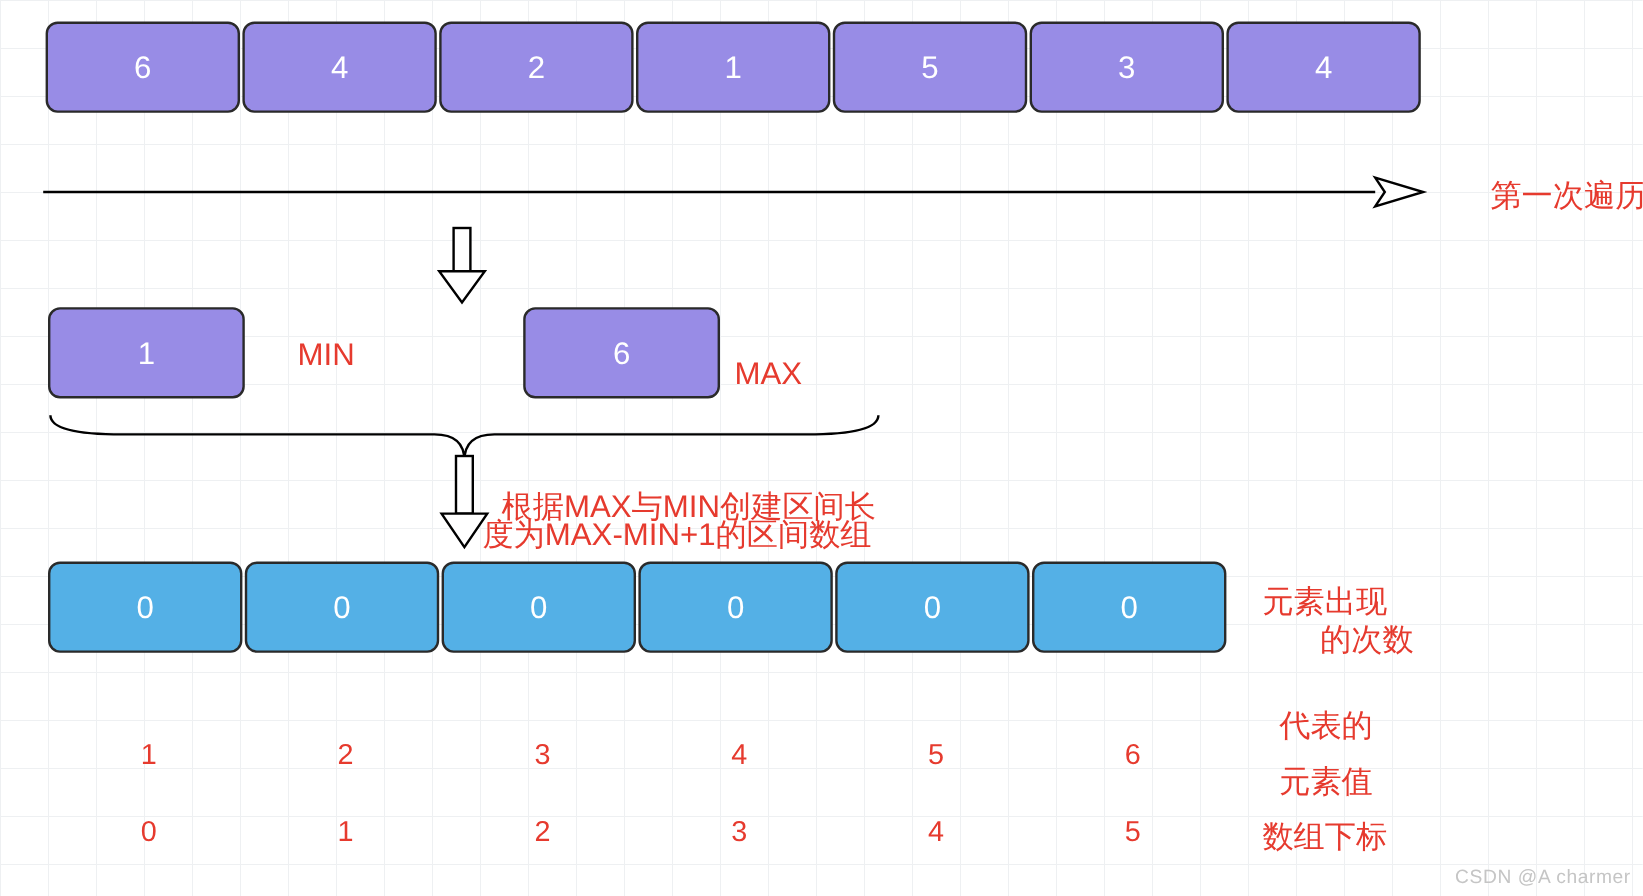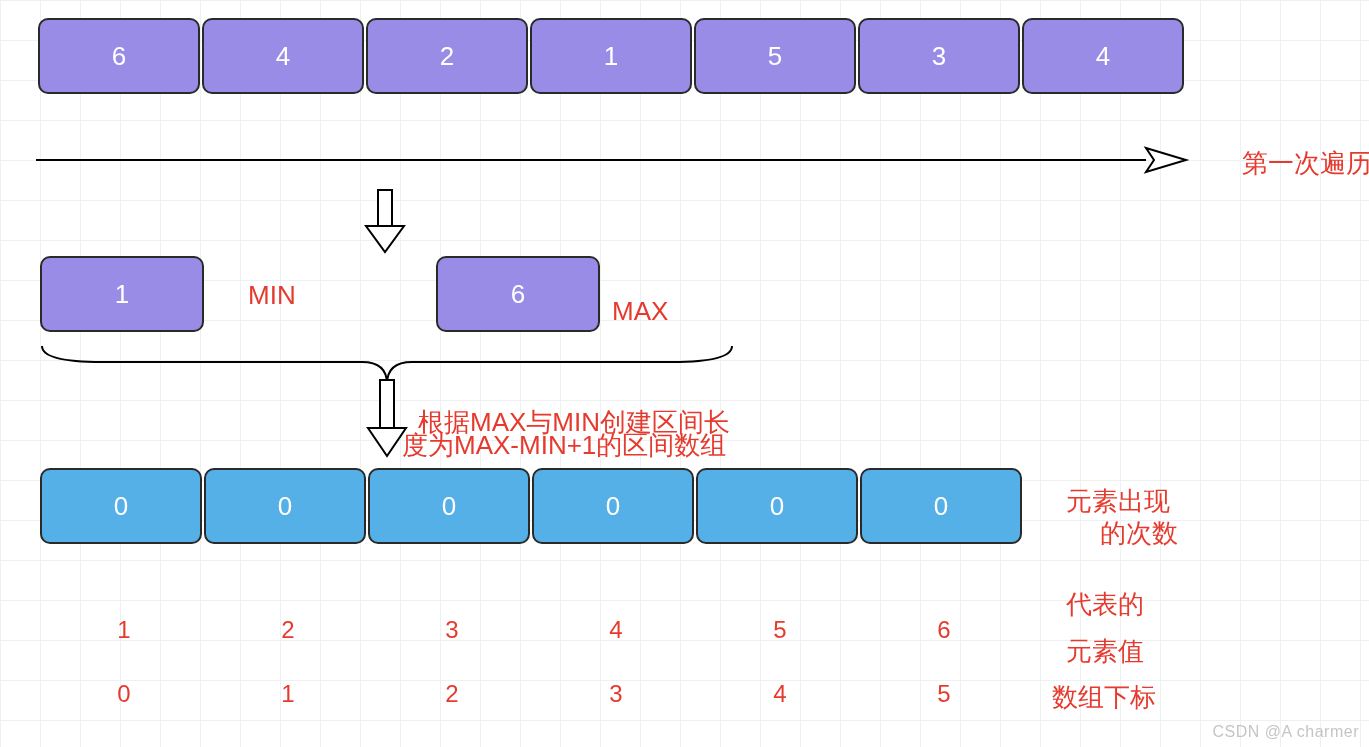--- a/index.html
+++ b/index.html
@@ -103,21 +103,21 @@
 </svg>
 
 <div class="row" style="left:40px; top:468px;">
   <div class="cell blue" style="width:162px">0</div>
   <div class="cell blue" style="width:162px">0</div>
   <div class="cell blue" style="width:162px">0</div>
   <div class="cell blue" style="width:162px">0</div>
   <div class="cell blue" style="width:162px">0</div>
   <div class="cell blue" style="width:162px">0</div>
 </div>
-<div class="label-red" style="left:1052px; top:484px;margin-left:14px;">元素出现</div>
+<div class="label-red" style="left:1052px; top:484px;">元素出现</div>
 <div class="label-red" style="left:1066px; top:516px;margin-left:34px;">的次数</div>
 
 <div class="num" style="left:104px; top:616px;">1</div>
 <div class="num" style="left:268px; top:616px;">2</div>
 <div class="num" style="left:432px; top:616px;">3</div>
 <div class="num" style="left:596px; top:616px;">4</div>
 <div class="num" style="left:760px; top:616px;">5</div>
 <div class="num" style="left:924px; top:616px;">6</div>
 <div class="label-red" style="left:1066px; top:587px;font-family:Liberation Mono, monospace;">代表的</div>
 <div class="label-red" style="left:1066px; top:634px;">元素值</div>

